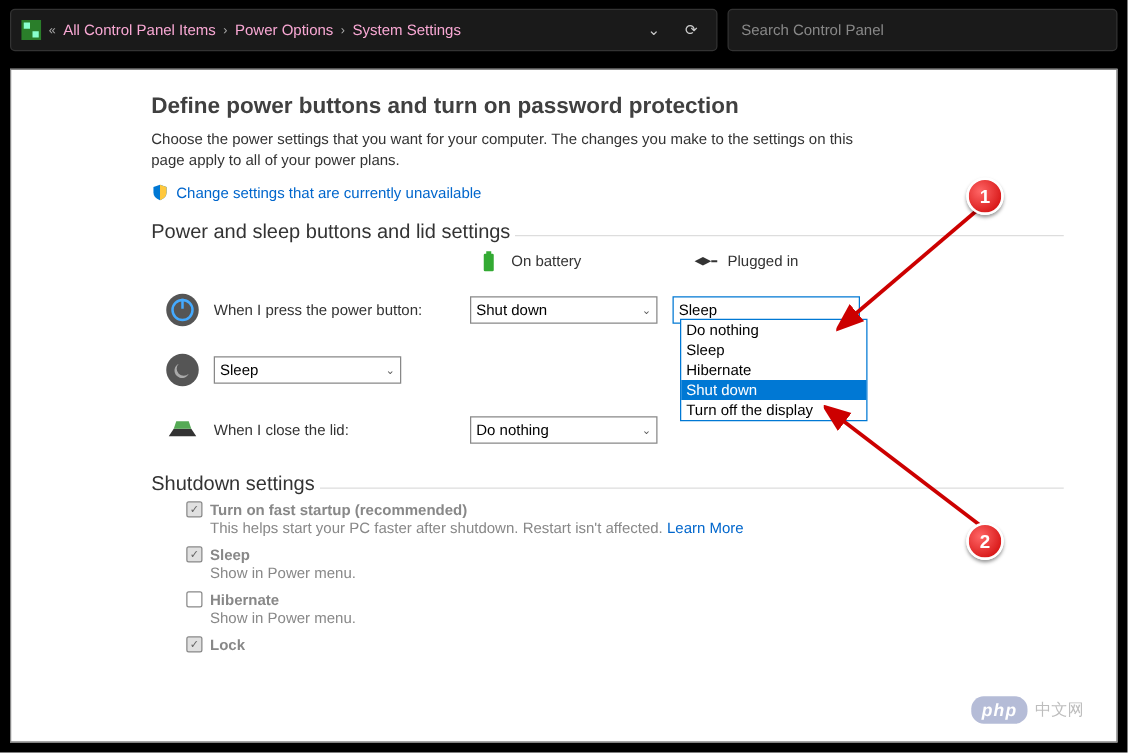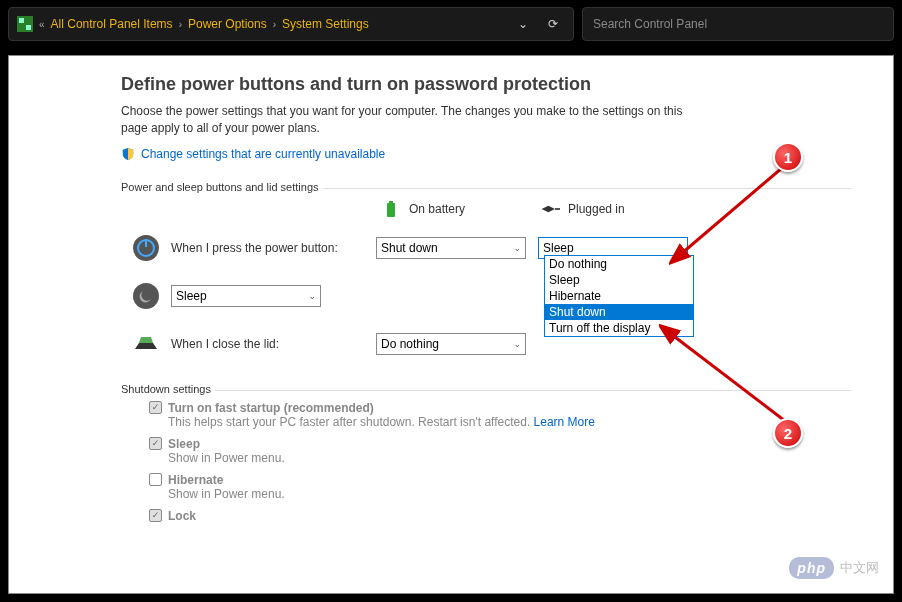--- a/index.html
+++ b/index.html
@@ -2,38 +2,38 @@
 <html><head>
   <meta charset="utf-8">
   <style>
     * { margin: 0; padding: 0; box-sizing: border-box; font-family: "Segoe UI", Tahoma, sans-serif; }
     body { width: 902px; height: 602px; background: #000; overflow: hidden; position: relative; }
     
     .top-bar { height: 48px; display: flex; align-items: center; padding: 0 8px; gap: 8px; }
     .breadcrumb-area { flex: 1; display: flex; align-items: center; height: 34px; background: #1a1a1a; border: 1px solid #333; border-radius: 4px; padding: 0 8px; gap: 6px; color: #ddd; font-size: 12px; }
     .breadcrumb-area .bc-icon { width: 16px; height: 16px; }
     .breadcrumb-area .chev { font-size: 10px; color: #aaa; }
-    .breadcrumb-area .crumb { color: #eab308; }
+    .breadcrumb-area .crumb { color: #f9a8d4; }
     .breadcrumb-area .spacer { flex: 1; }
     .breadcrumb-area .nav-btn { width: 24px; height: 24px; display: flex; align-items: center; justify-content: center; color: #ccc; border-radius: 3px; }
     .search-area { width: 312px; height: 34px; background: #1a1a1a; border: 1px solid #333; border-radius: 4px; padding: 0 10px; display: flex; align-items: center; color: #888; font-size: 12px; }
     
     .page { position: absolute; top: 55px; left: 8px; right: 8px; bottom: 8px; background: #fff; border: 1px solid #888; padding: 18px 0 18px 0; overflow: hidden; }
     .inner { max-width: 730px; margin-left: 112px; }
     
     .page-title { color: #404040; font-size: 18px; font-weight: 700; margin-bottom: 8px; }
     .page-desc { font-size: 12px; color: #333; line-height: 1.4; margin-bottom: 10px; max-width: 570px; }
     .link-row { display: flex; align-items: center; gap: 6px; margin-bottom: 16px; }
     .link-row .shield { width: 14px; height: 14px; }
     .link-row a { color: #0066cc; font-size: 12px; text-decoration: none; }
     
-    .fieldset-label { font-size: 11px; color: #333; padding-right: 4px; background: #fff; position: relative; z-index: 1; }
+    .fieldset-label { font-size: 16px; color: #333; padding-right: 4px; background: #fff; position: relative; z-index: 1; }
     .fieldset-line { height: 1px; background: #ddd; margin-top: -7px; margin-bottom: 10px; }
     
-    .col-headers { display: flex; padding-left: 260px; gap: 4px; margin-bottom: 14px; }
+    .col-headers { display: flex; padding-left: 260px; gap: 18px; margin-bottom: 14px; }
     .col-head { width: 155px; display: flex; align-items: center; gap: 8px; font-size: 12px; color: #333; }
     .battery-icon, .plug-icon { width: 20px; height: 20px; }
     
     .setting-row { display: flex; align-items: center; margin-bottom: 18px; position: relative; }
     .setting-row .row-icon { width: 30px; height: 30px; margin-left: 10px; margin-right: 10px; }
     .setting-row .row-label { width: 205px; font-size: 12px; color: #333; }
     .select-box { width: 150px; height: 22px; border: 1px solid #888; font-size: 12px; padding: 1px 4px; display: flex; align-items: center; justify-content: space-between; background: #fff; }
     .select-box.plugged { margin-left: 12px; }
     .select-box .chev-icon { font-size: 9px; color: #555; }
     .select-box.expanded { border: 1px solid #0078d4; }
@@ -48,21 +48,21 @@
     .option-row .chk.checked::before { content: "✓"; }
     .option-row .chk.unchecked { background: #fff; }
     .option-text { font-size: 12px; }
     .option-text .bold { font-weight: 600; color: #888; }
     .option-text .sub { color: #888; }
     .option-text a { color: #0066cc; text-decoration: none; }
     
     .marker { position: absolute; width: 30px; height: 30px; border-radius: 50%; background: radial-gradient(circle at 35% 35%, #ff6666, #cc0000); border: 2px solid #fff; color: #fff; font-weight: bold; font-size: 15px; display: flex; align-items: center; justify-content: center; box-shadow: 0 2px 3px rgba(0,0,0,0.4); z-index: 20; }
     .arrow-svg { position: absolute; z-index: 15; pointer-events: none; }
     
-    .watermark { position: absolute; right: 14px; bottom: 14px; display: flex; align-items: center; gap: 6px; opacity: 0.55; z-index: 5; justify-content: flex-end; }
+    .watermark { position: absolute; right: 26px; bottom: 14px; display: flex; align-items: center; gap: 6px; opacity: 0.55; z-index: 5; justify-content: flex-end; }
     .watermark .php-badge { background: #7a86b8; color: #fff; font-weight: bold; font-size: 14px; padding: 3px 8px; border-radius: 10px; font-style: italic; letter-spacing: 1px; }
     .watermark .cn { color: #888; font-size: 13px; }
   </style>
 </head>
 <body>
 
 <div class="top-bar">
   <div class="breadcrumb-area">
     <svg class="bc-icon" viewBox="0 0 16 16">
         <rect width="16" height="16" fill="#2a7e2a"></rect>

